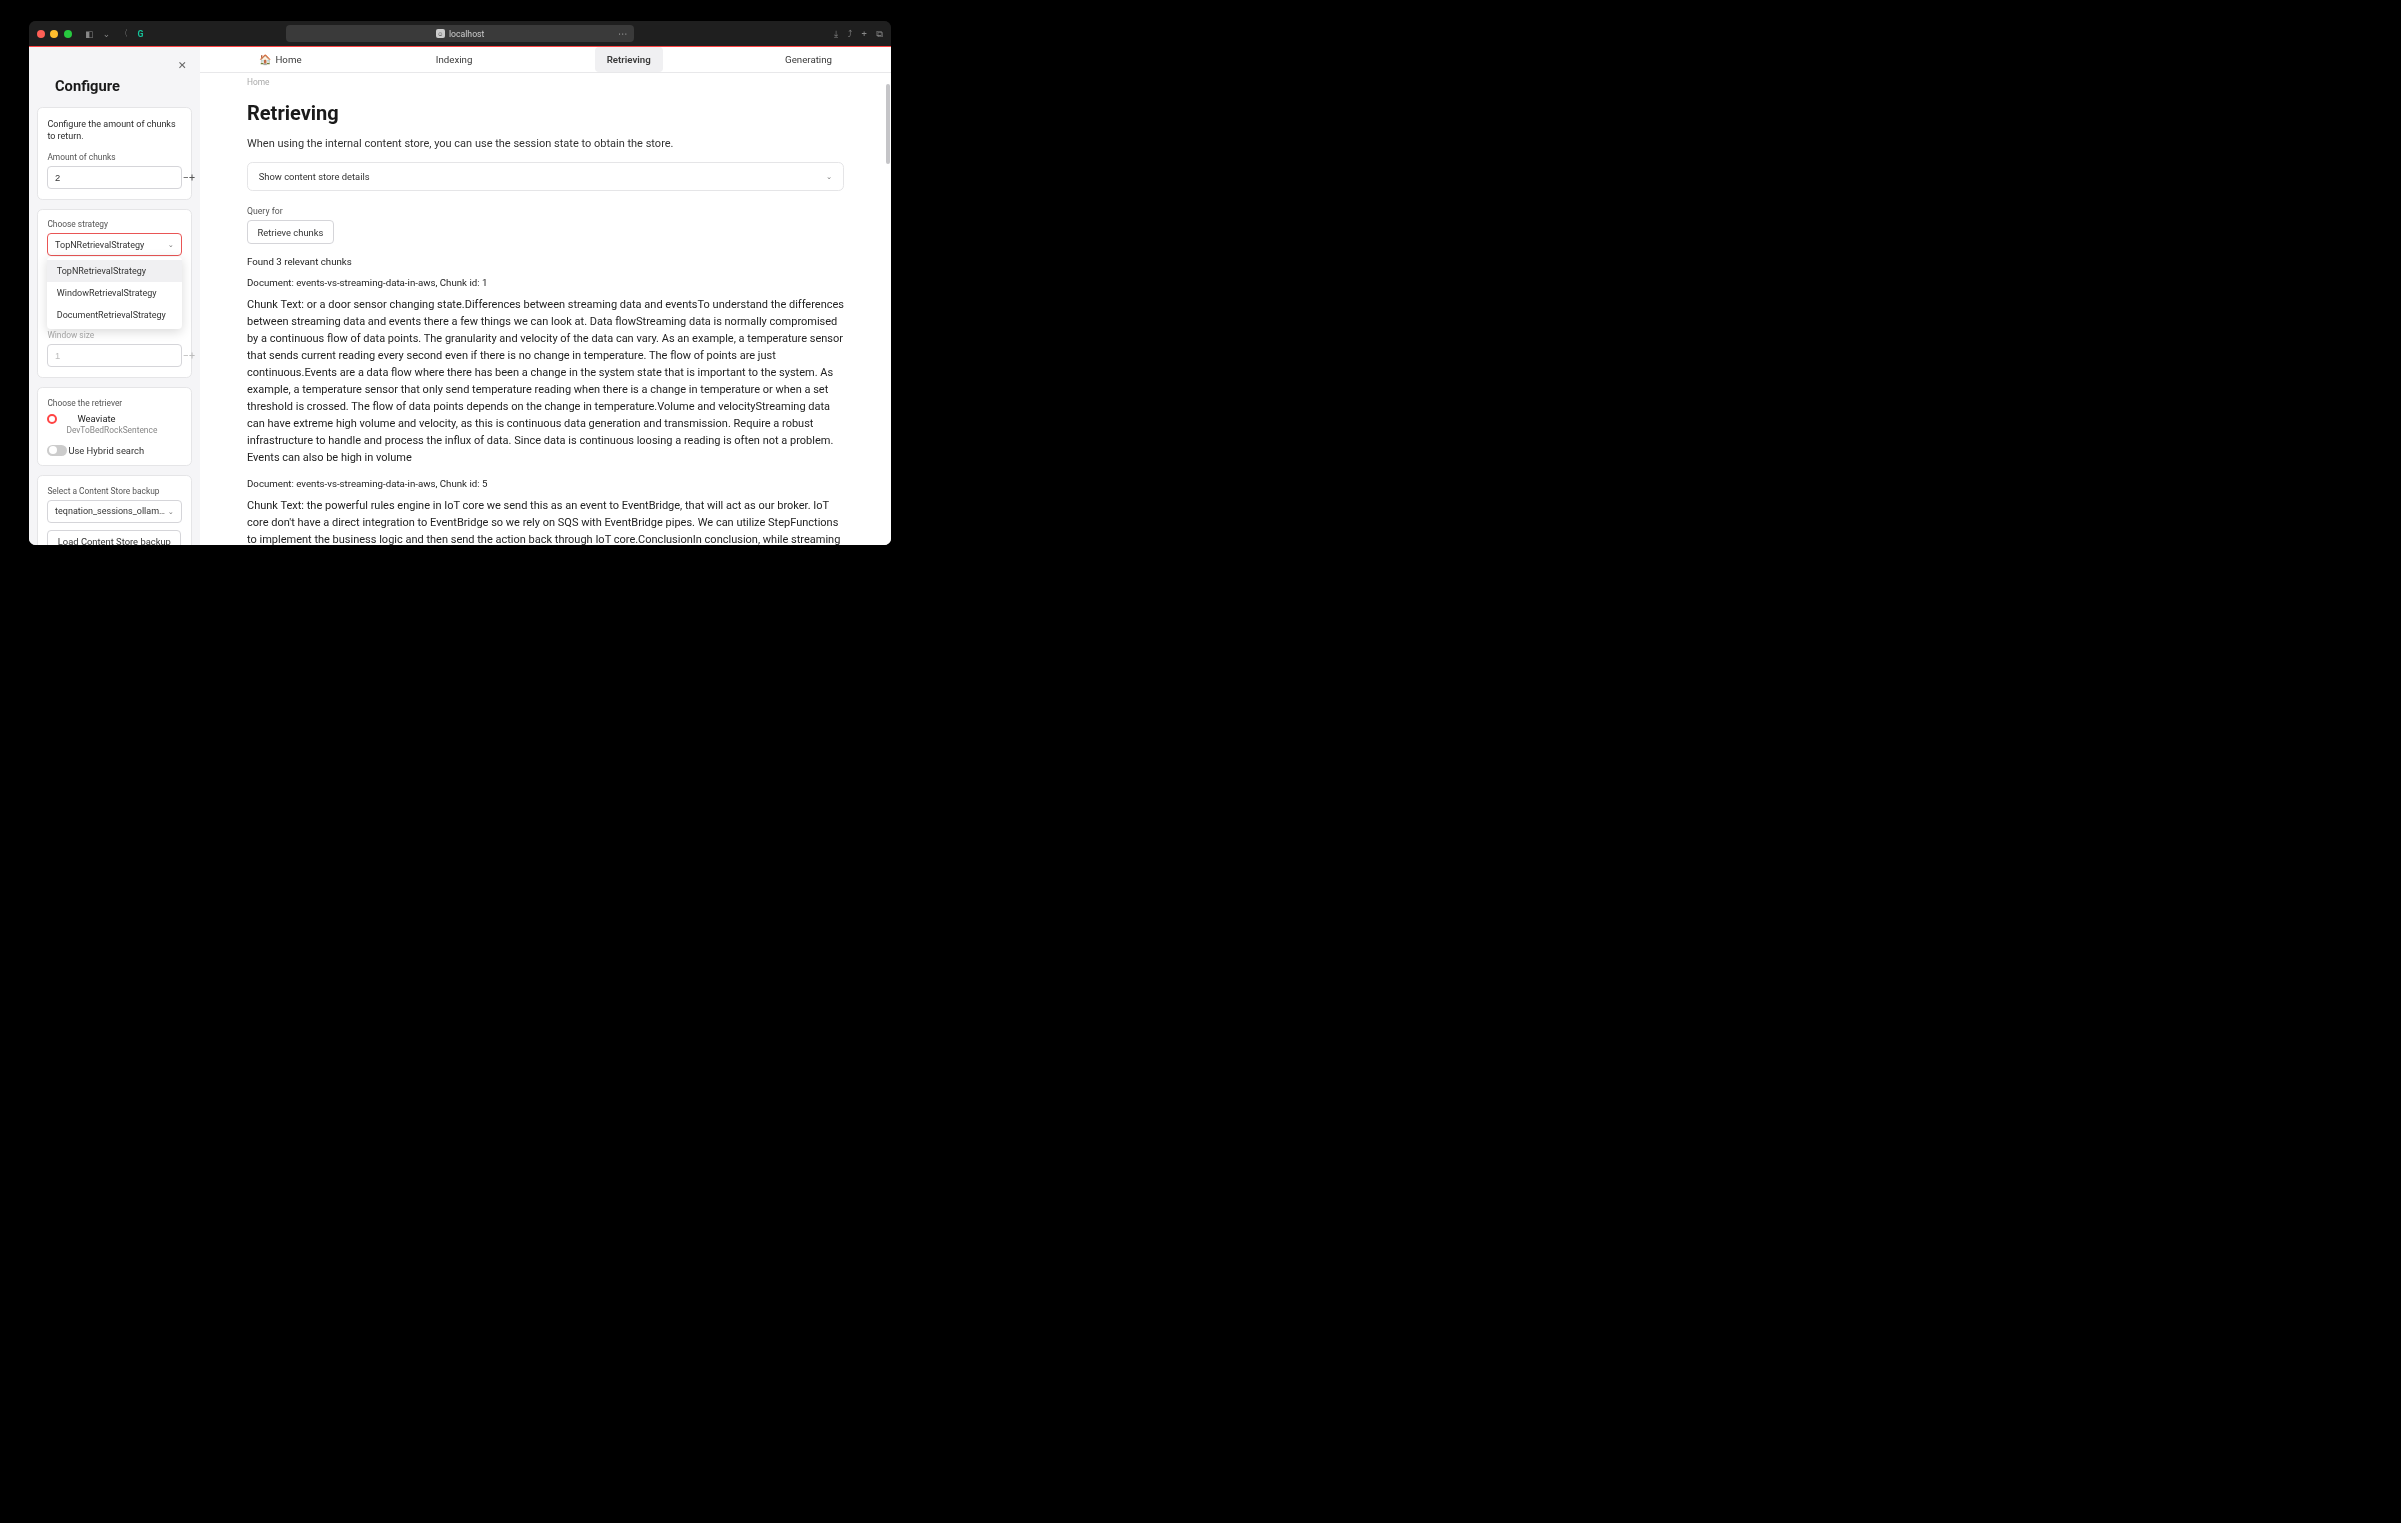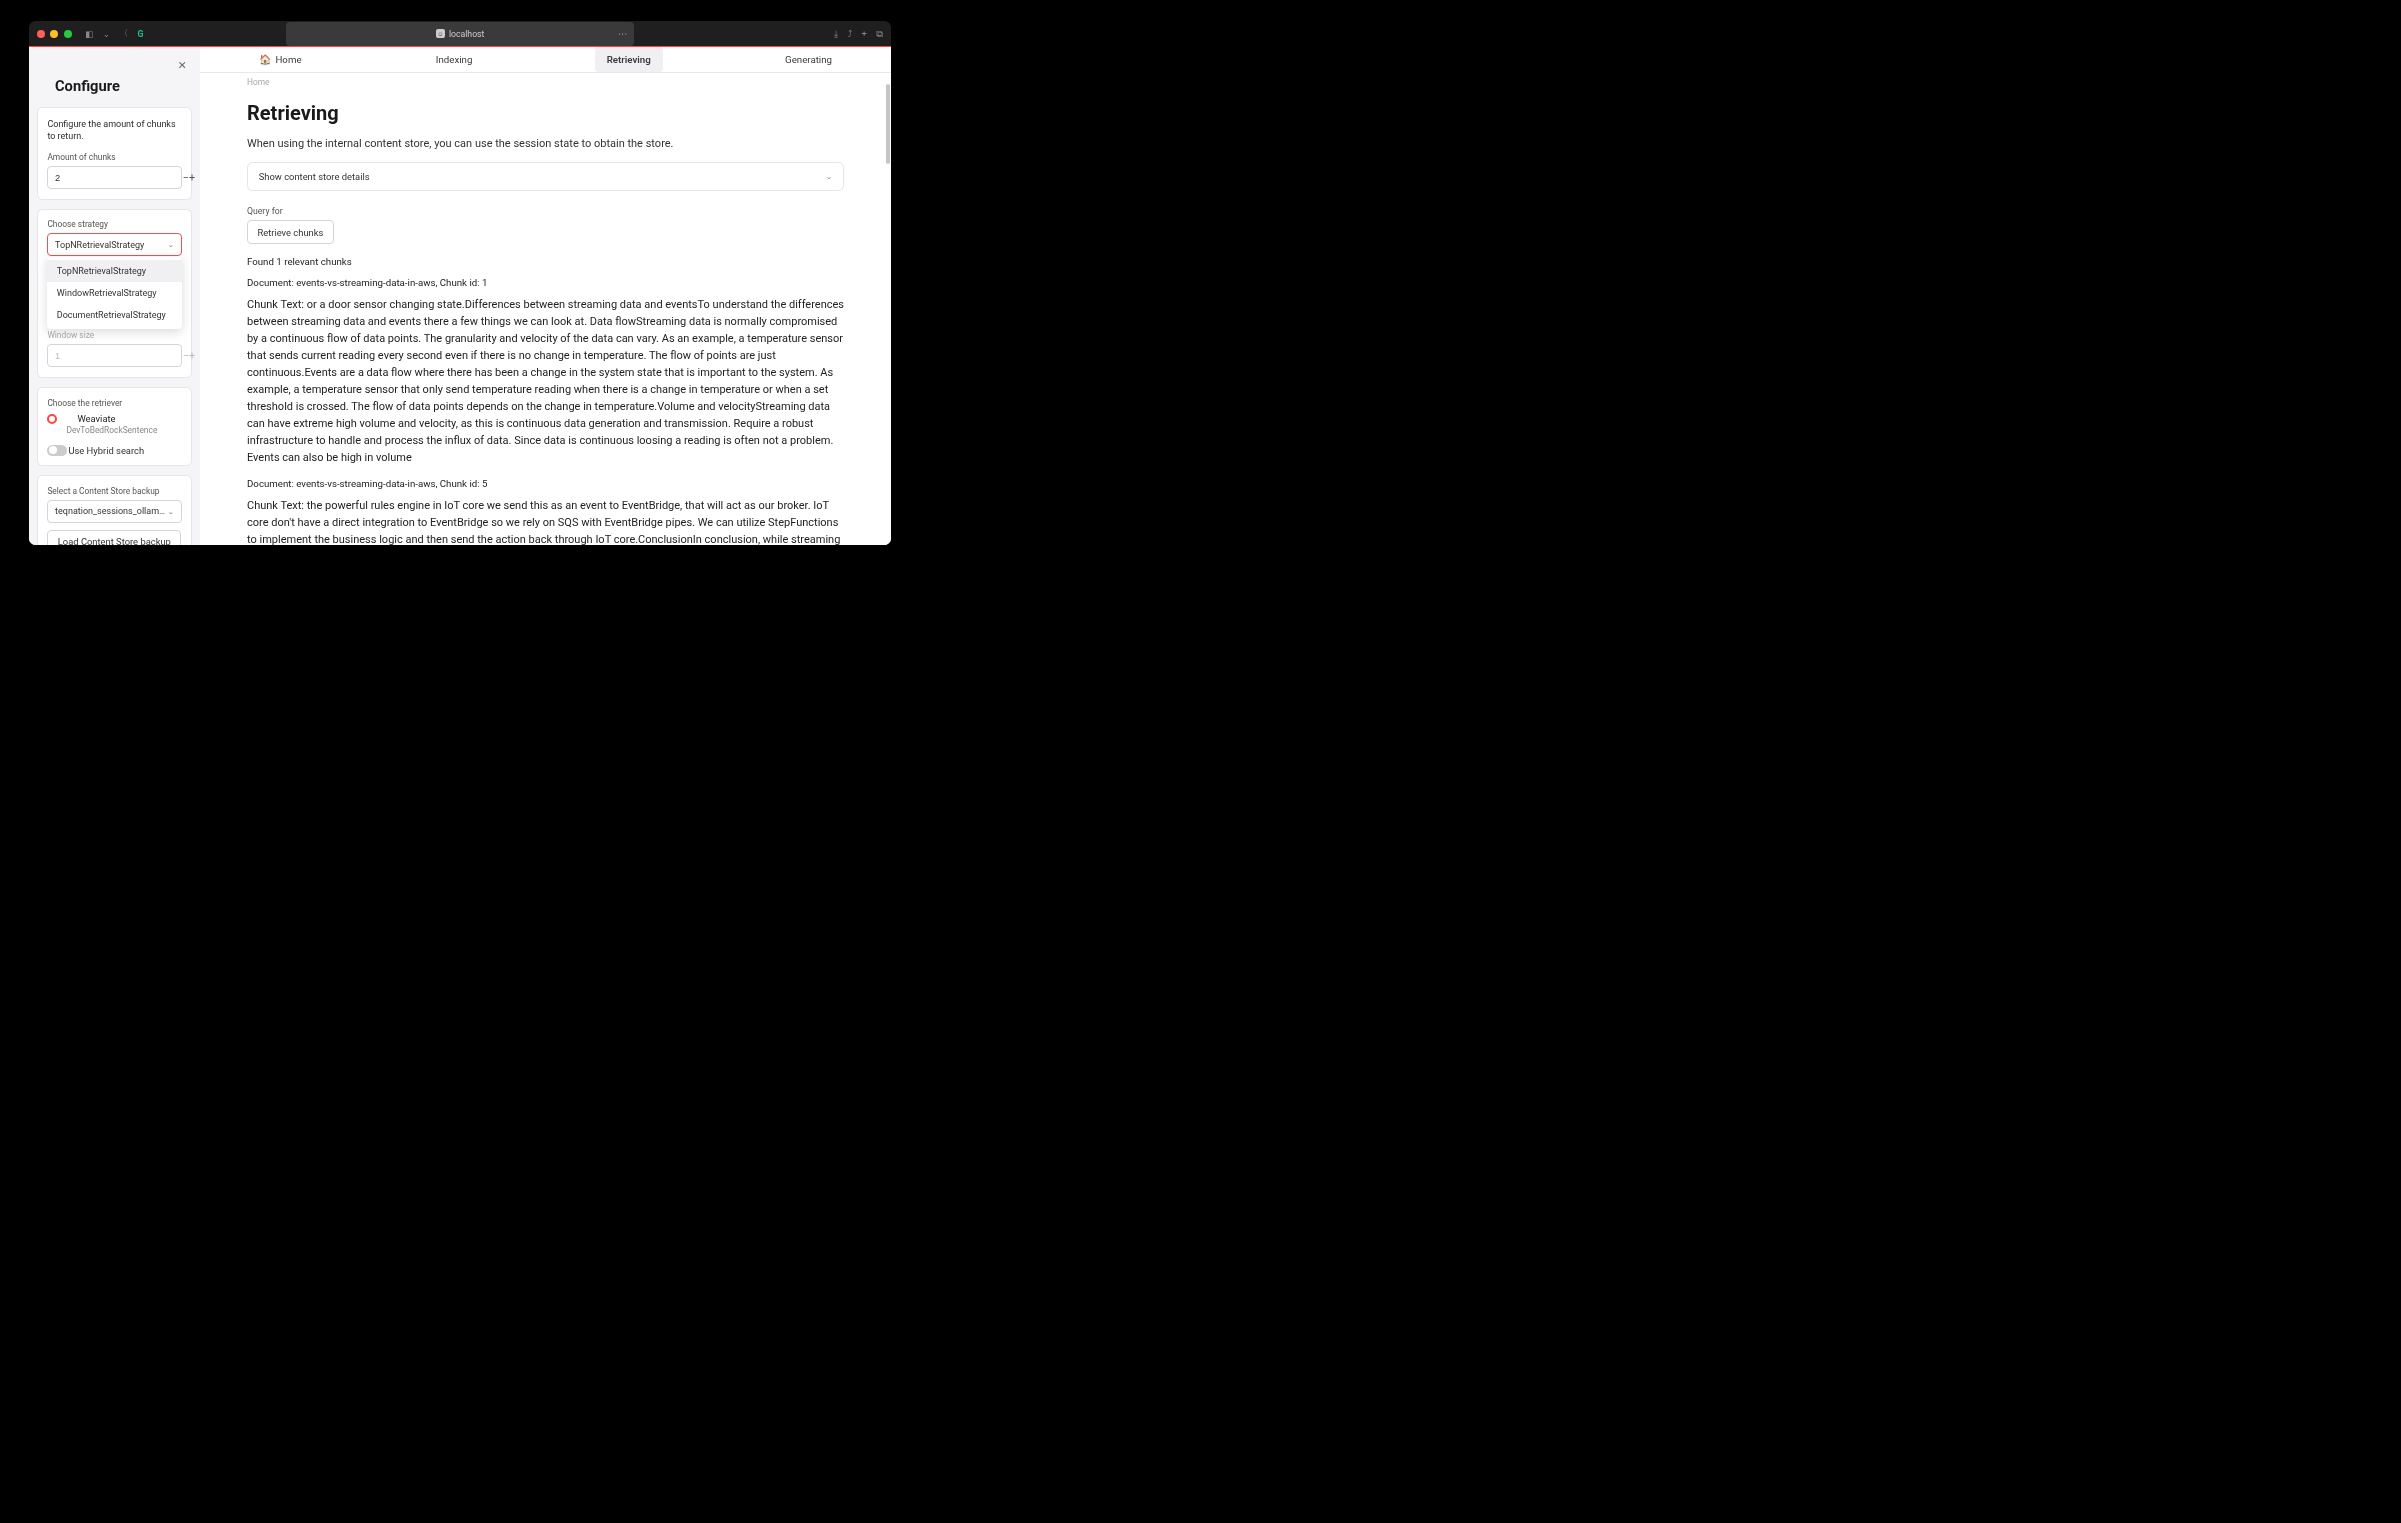--- a/index.html
+++ b/index.html
@@ -6,21 +6,21 @@
 body { font-family: -apple-system, BlinkMacSystemFont, "Segoe UI", Roboto, sans-serif; background: #000; width: 919px; height: 584px; overflow: hidden; }
 .window { position: absolute; left: 29px; top: 21px; width: 862px; height: 524px; background: #1a1a1a; border-radius: 6.7px; overflow: hidden; }
 .titlebar { height: 25px; background: #1f1f1f; display: flex; align-items: center; padding: 0 8px; position: relative; }
 .traffic-lights { display: flex; gap: 5.4px; }
 .tl { width: 8px; height: 8px; border-radius: 50%; }
 .tl-red { background: #ff5f56; }
 .tl-yellow { background: #ffbd2e; }
 .tl-green { background: #27c93f; }
 .title-icons { display: flex; gap: 9.4px; margin-left: 13.4px; align-items: center; }
 .icon-btn { color: #888; font-size: 8.7px; }
-.urlbar { position: absolute; left: 50%; transform: translateX(-50%); width: 348px; height: 24px; background: #3a3a3a; border-radius: 4px; display: flex; align-items: center; justify-content: center; gap: 4px; color: #ccc; font-size: 8.7px; }
+.urlbar { position: absolute; left: 50%; transform: translateX(-50%); width: 348px; height: 17px; background: #3a3a3a; border-radius: 4px; display: flex; align-items: center; justify-content: center; gap: 4px; color: #ccc; font-size: 8.7px; }
 .urlbar-icon { width: 9.4px; height: 9.4px; border-radius: 2px; background: #ccc; display: flex; align-items: center; justify-content: center; font-size: 6px; color: #333; }
 .urlbar-dots { position: absolute; right: 6.7px; color: #999; font-size: 9.4px; }
 .right-icons { position: absolute; right: 8px; display: flex; gap: 9.4px; color: #888; font-size: 9.4px; }
 .content-strip { height: 1.3px; background: #ff4444; }
 .app { display: flex; height: calc(100% - 26px); background: #fff; }
 .sidebar { width: 171px; background: #f5f5f7; height: 100%; overflow-y: auto; padding: 0 0 13.4px 0; position: relative; }
 .close-x { position: absolute; right: 13.4px; top: 12px; color: #666; font-size: 10.7px; cursor: pointer; }
 .sidebar-title { font-size: 14.7px; font-weight: 700; color: #1a1a1a; padding: 30px 12px 12px 26px; }
 .card { background: #fff; border: 0.7px solid #e5e5e7; border-radius: 5.4px; margin: 0 8px 9.4px 8px; padding: 9.4px; }
 .card-desc { font-size: 9px; color: #2a2a2a; line-height: 1.4; margin-bottom: 9.4px; }
@@ -173,21 +173,21 @@
       <div class="breadcrumb">Home</div>
       <div class="page">
         <div class="page-title">Retrieving</div>
         <div class="page-desc">When using the internal content store, you can use the session state to obtain the store.</div>
         <div class="expander">
           <span>Show content store details</span>
           <span class="chev">⌄</span>
         </div>
         <div class="field-label" style="font-size:8.7px">Query for</div>
         <div class="btn">Retrieve chunks</div>
-        <div class="results-line">Found 1 relevant chunks</div>
+        <div class="results-line">Found 3 relevant chunks</div>
         <div class="doc-line">Document: events-vs-streaming-data-in-aws, Chunk id: 1</div>
         <div class="chunk-text">Chunk Text: or a door sensor changing state.Differences between streaming data and eventsTo understand the differences between streaming data and events there a few things we can look at. Data flowStreaming data is normally compromised by a continuous flow of data points. The granularity and velocity of the data can vary. As an example, a temperature sensor that sends current reading every second even if there is no change in temperature. The flow of points are just continuous.Events are a data flow where there has been a change in the system state that is important to the system. As example, a temperature sensor that only send temperature reading when there is a change in temperature or when a set threshold is crossed. The flow of data points depends on the change in temperature.Volume and velocityStreaming data can have extreme high volume and velocity, as this is continuous data generation and transmission. Require a robust infrastructure to handle and process the influx of data. Since data is continuous loosing a reading is often not a problem. Events can also be high in volume</div>
         <div class="doc-line">Document: events-vs-streaming-data-in-aws, Chunk id: 5</div>
         <div class="chunk-text">Chunk Text: the powerful rules engine in IoT core we send this as an event to EventBridge, that will act as our broker. IoT core don't have a direct integration to EventBridge so we rely on SQS with EventBridge pipes. We can utilize StepFunctions to implement the business logic and then send the action back through IoT core.ConclusionIn conclusion, while streaming data and events are distinct concepts, they share similarities and can often intersect. Streaming data represents continuous flows of information, whereas events are changes in state. Understanding the nuances between the two is crucial for designing systems that leverage real-time insights and enable timely actions. Almost all the time events can be seen as streaming data, while streaming data most often is not events. Final WordsThis was a post looking the the differences and similarities between streaming data and events. Streaming data is not always events, while events often can be treated as streaming data. Check outMy serverless Handbookfor some of the concepts mentioned in this post. Don't forget to follow</div>
       </div>
     </div>
   </div>
 </div>
 
 

